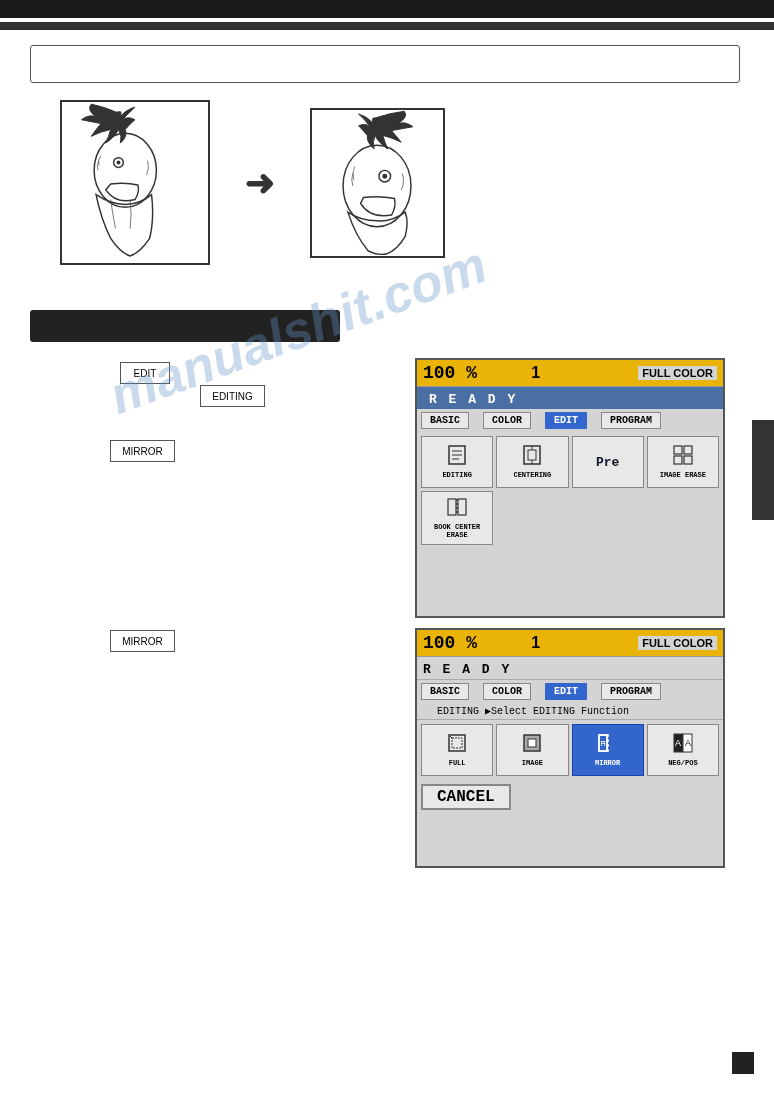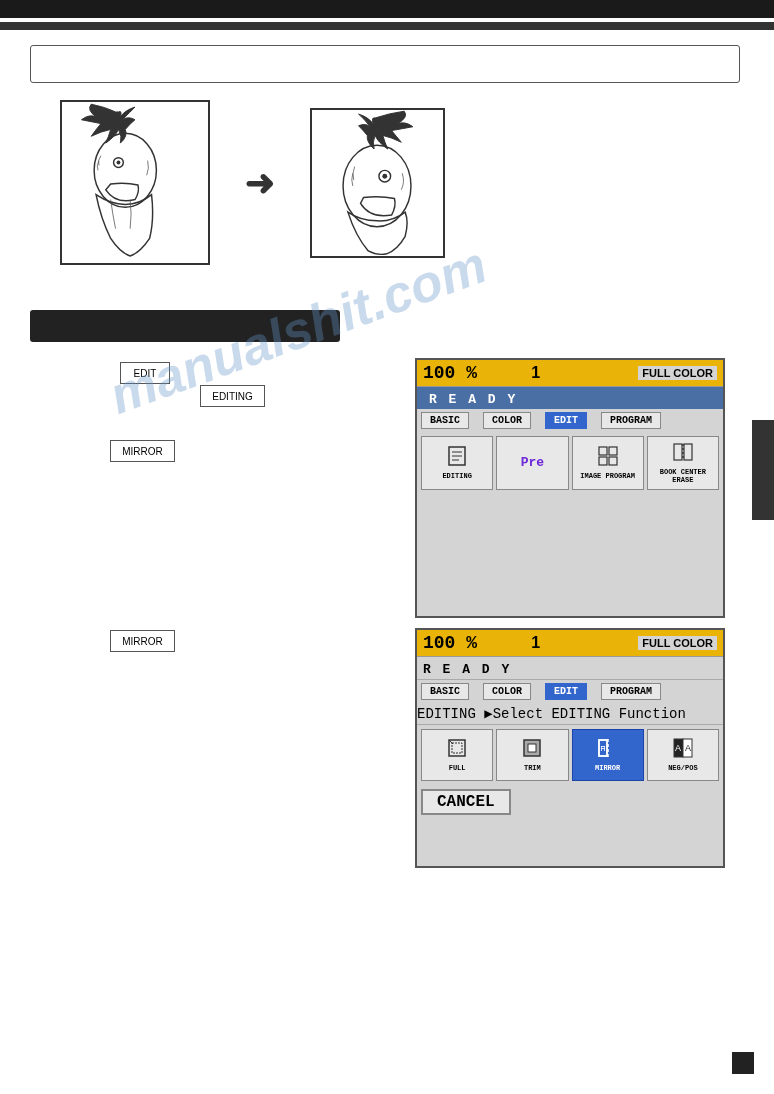--- a/index.html
+++ b/index.html
@@ -261,21 +261,21 @@
     }
 
     .icon-item.selected {
       background: #3366cc;
       border-color: #1a44aa;
     }
 
     .icon-symbol {
       font-size: 18px;
       line-height: 1;
-      color: #6d28d9;
+      color: #0f172a;
     }
 
     .icon-label {
       font-size: 7px;
       font-weight: bold;
       color: #000;
       text-align: center;
       margin-top: 2px;
       font-family: 'Courier New', monospace;
       line-height: 1.2;
@@ -285,22 +285,22 @@
     .icon-item.selected .icon-label {
       color: #fff;
     }
 
     .icon-item.pre {
       background: #e8e8e8;
     }
 
     
     .editing-subheader {
-      padding: 2px 0;
-      font-size: 14px;
+      padding: 2px 20px;
+      font-size: 10px;
       color: #000;
       font-family: 'Courier New', monospace;
       background: #d4d4d4;
       border-bottom: 1px solid #aaa;
     }
 
     
     .cancel-row {
       padding: 4px;
       background: #d4d4d4;
@@ -445,35 +445,46 @@
         <svg width="22" height="22" viewBox="0 0 22 22">
           <rect x="3" y="2" width="16" height="18" fill="none" stroke="#333" stroke-width="1.5"></rect>
           <line x1="6" y1="7" x2="16" y2="7" stroke="#333" stroke-width="1"></line>
           <line x1="6" y1="11" x2="16" y2="11" stroke="#333" stroke-width="1"></line>
           <line x1="6" y1="15" x2="13" y2="15" stroke="#333" stroke-width="1"></line>
         </svg>
       </span>
       <span class="icon-label">EDITING</span>
     </div>
 
+    <div class="icon-item">
+      <span class="icon-symbol">
+        <svg width="22" height="22" viewBox="0 0 22 22">
+          <rect x="3" y="2" width="16" height="18" fill="none" stroke="#333" stroke-width="1.5"></rect>
+          <rect x="7" y="6" width="8" height="10" fill="none" stroke="#333" stroke-width="1"></rect>
+          <line x1="11" y1="2" x2="11" y2="6" stroke="#333" stroke-width="1"></line>
+          <line x1="11" y1="16" x2="11" y2="20" stroke="#333" stroke-width="1"></line>
+        </svg>
+      </span>
+      <span class="icon-label">CENTERING</span>
+    </div>
 
     <div class="icon-item pre">
       <span class="icon-symbol" style="font-size:13px; font-weight:bold; font-family:'Courier New',monospace;">Pre</span>
     </div>
 
     <div class="icon-item">
       <span class="icon-symbol">
         <svg width="22" height="22" viewBox="0 0 22 22">
           <rect x="2" y="2" width="8" height="8" fill="none" stroke="#333" stroke-width="1.2"></rect>
           <rect x="12" y="2" width="8" height="8" fill="none" stroke="#333" stroke-width="1.2"></rect>
           <rect x="2" y="12" width="8" height="8" fill="none" stroke="#333" stroke-width="1.2"></rect>
           <rect x="12" y="12" width="8" height="8" fill="none" stroke="#333" stroke-width="1.2"></rect>
         </svg>
       </span>
-      <span class="icon-label">IMAGE PROGRAM</span>
+      <span class="icon-label">IMAGE ERASE</span>
     </div>
 
     <div class="icon-item">
       <span class="icon-symbol">
         <svg width="22" height="22" viewBox="0 0 22 22">
           <rect x="2" y="3" width="8" height="16" fill="none" stroke="#333" stroke-width="1.2"></rect>
           <rect x="12" y="3" width="8" height="16" fill="none" stroke="#333" stroke-width="1.2"></rect>
           <line x1="11" y1="3" x2="11" y2="19" stroke="#333" stroke-width="1.5" stroke-dasharray="2,2"></line>
         </svg>
       </span>
@@ -518,21 +529,21 @@
       <span class="icon-label">FULL</span>
     </div>
 
     <div class="icon-item">
       <span class="icon-symbol">
         <svg width="22" height="22" viewBox="0 0 22 22">
           <rect x="3" y="3" width="16" height="16" fill="#aaa" stroke="#333" stroke-width="1.5"></rect>
           <rect x="7" y="7" width="8" height="8" fill="#fff" stroke="#333" stroke-width="1"></rect>
         </svg>
       </span>
-      <span class="icon-label">TRIM</span>
+      <span class="icon-label">IMAGE</span>
     </div>
 
     <div class="icon-item selected">
       <span class="icon-symbol">
         <svg width="22" height="22" viewBox="0 0 22 22">
           <rect x="2" y="3" width="8" height="16" fill="none" stroke="#fff" stroke-width="1.5"></rect>
           <rect x="12" y="3" width="8" height="16" fill="none" stroke="#fff" stroke-width="1.5" transform="scale(-1,1) translate(-22,0)"></rect>
           <line x1="11" y1="2" x2="11" y2="20" stroke="#fff" stroke-width="1.5" stroke-dasharray="3,2"></line>
           <text x="6" y="14" font-size="8" fill="#fff" text-anchor="middle">F</text>
           <text x="16" y="14" font-size="8" fill="#fff" text-anchor="middle" transform="scale(-1,1) translate(-22,0)">F</text>

